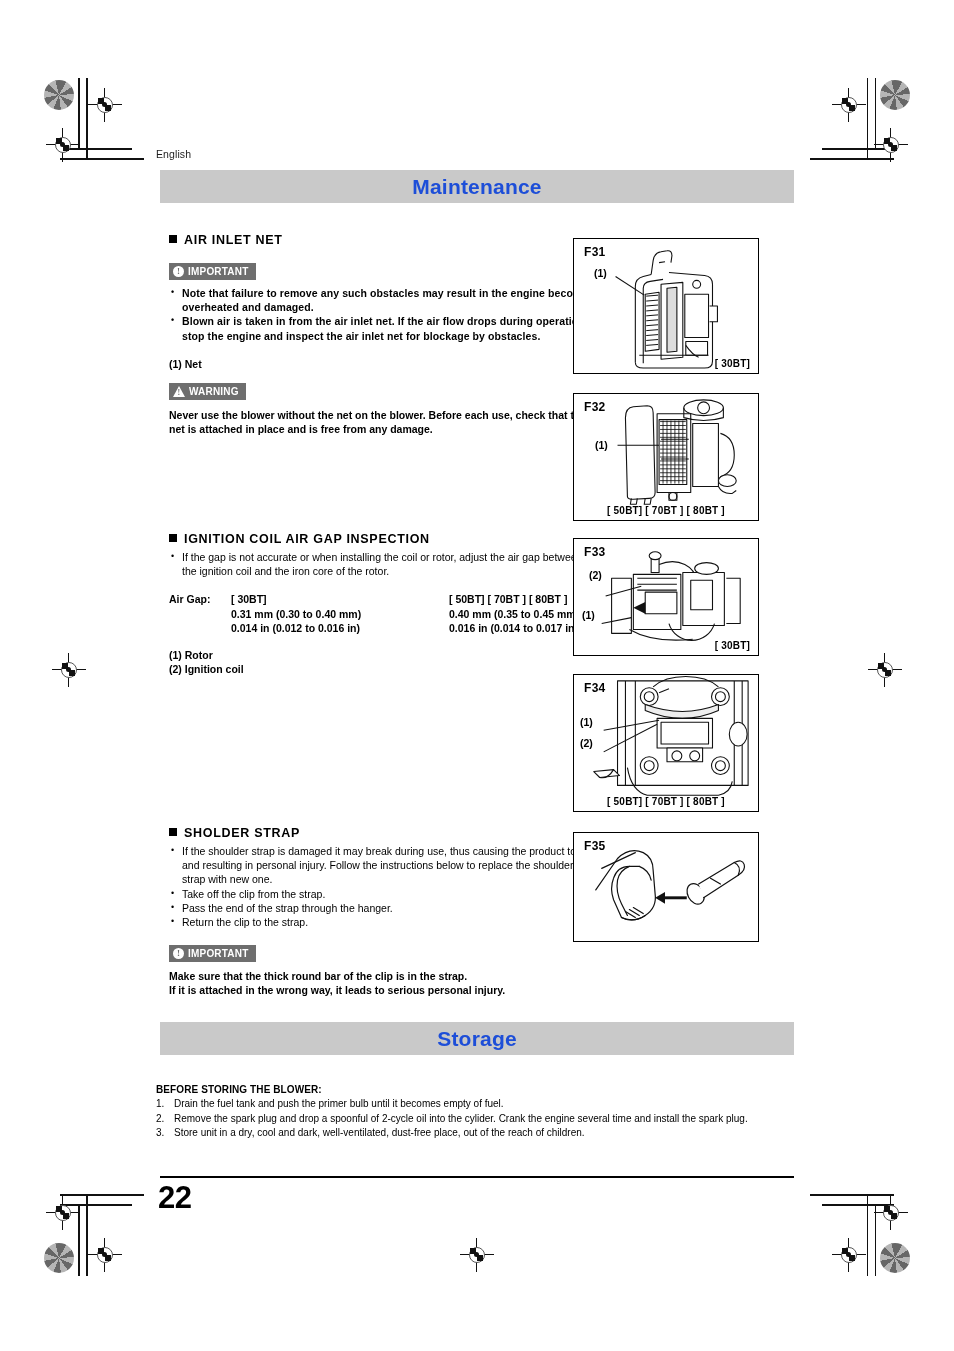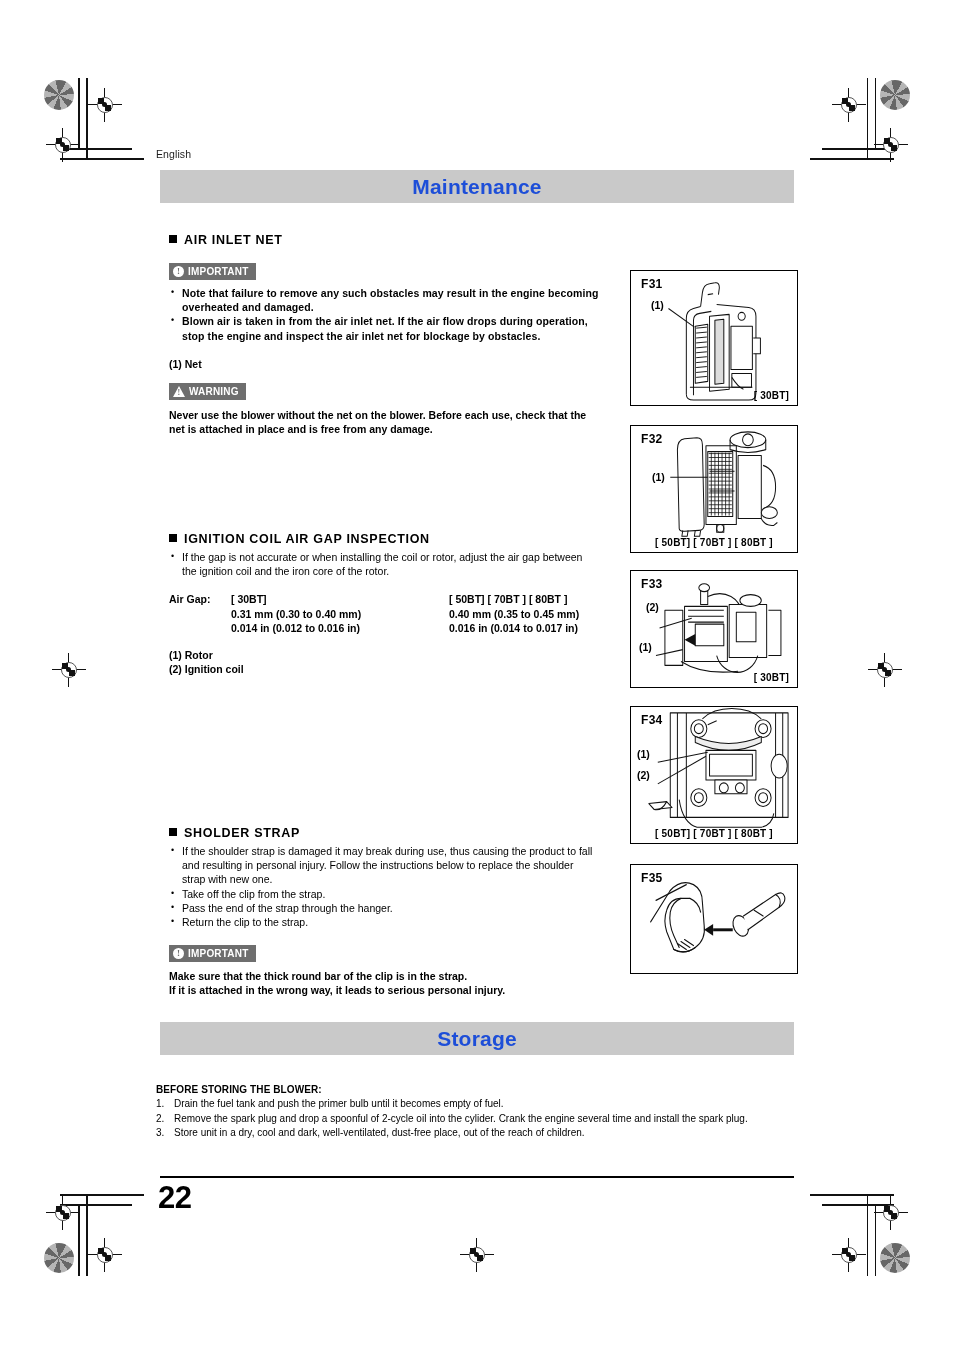--- a/index.html
+++ b/index.html
@@ -230,27 +230,26 @@
     font-weight: bold;
     line-height: 14.2px;
   }
   .airgap .lbl { grid-column: 1; grid-row: 1; }
   .airgap .c1  { grid-column: 2; }
   .airgap .c2  { grid-column: 3; }
 
   
   .figbox {
     position: absolute;
-    left: 630px;
-    width: 168px;
+    left: 573px;
+    width: 186px;
     border: 1.6px solid #000;
     background: #fff;
     box-sizing: border-box;
     overflow: hidden;
-    margin-top: 32px;
   }
   .figbox .fignum {
     position: absolute;
     left: 10px;
     top: 6px;
     font-size: 12px;
     font-weight: bold;
     letter-spacing: .3px;
     z-index: 5;
   }

